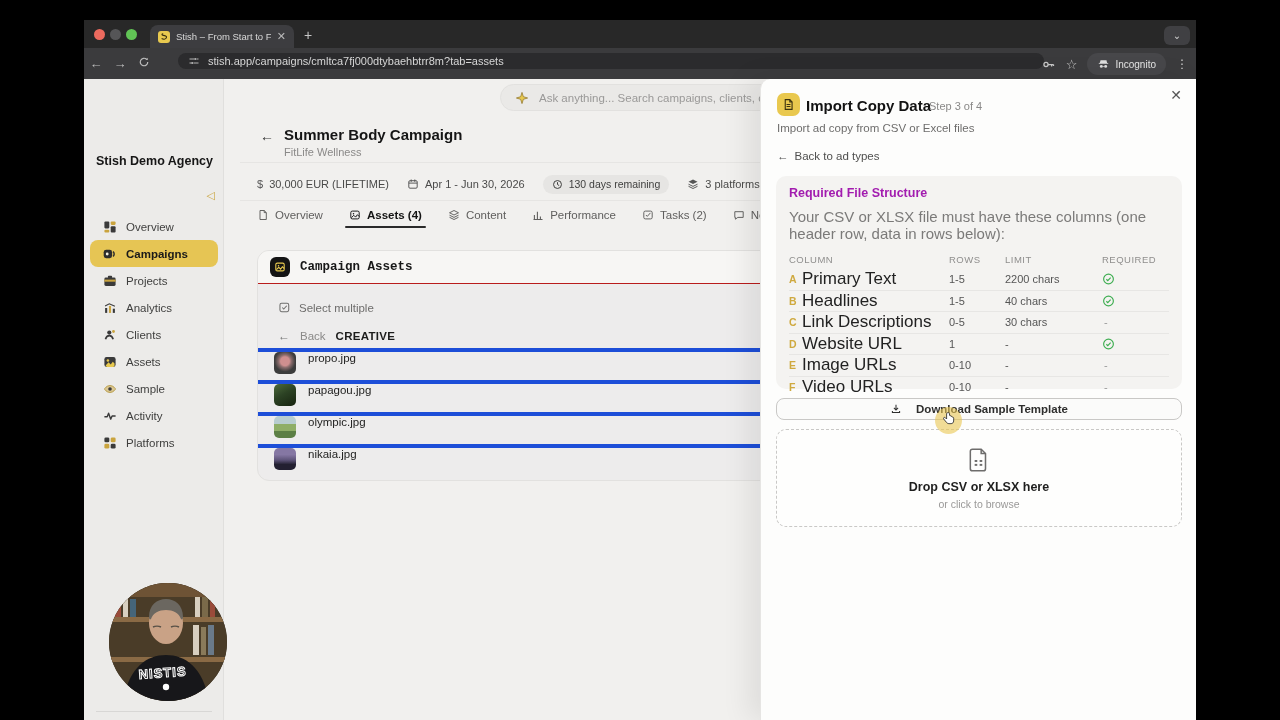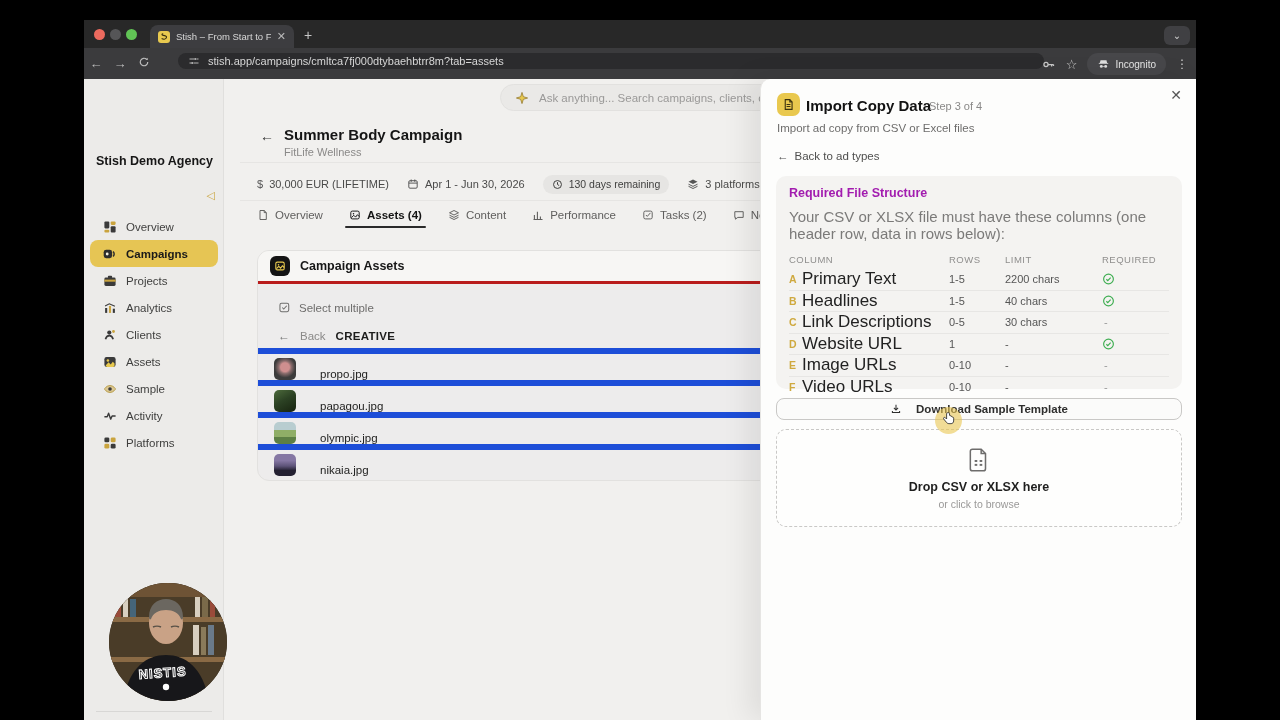--- a/index.html
+++ b/index.html
@@ -53,30 +53,30 @@
   .meta-row { position:absolute; left:173px; top:153px; height:22px; display:flex; align-items:center; gap:18px; }
   .meta-it { display:flex; align-items:center; gap:6px; font-size:11px; color:#4a4a49; }
   .meta-pill { background:#e6e5e3; border-radius:10px; height:19px; padding:0 9px; font-size:10.5px; color:#3f3f3e; }
   .tabs-row { position:absolute; left:173px; top:183px; height:23px; display:flex; gap:26px; }
   .tab-item { display:flex; align-items:center; gap:6px; font-size:11.5px; color:#5f5e5d; position:relative; }
   .tab-item.active { color:#141414; font-weight:bold; }
   .tab-item.active::after { content:""; position:absolute; left:-4px; right:-4px; bottom:-2px; height:2px; background:#2a2a2a; border-radius:1px; }
 
   
   .assets-card { position:absolute; left:173px; top:230px; width:600px; height:231px; border-radius:12px; background:#edecec; border:1px solid #e2e1df; overflow:hidden; }
-  .ac-header { height:33px; background:#f7f6f4; border-bottom:3px solid #b91c1c; display:flex; align-items:center; gap:10px; padding:0 12px; }
+  .ac-header { height:33px; background:#f7f6f4; border-bottom:1px solid #b91c1c; display:flex; align-items:center; gap:10px; padding:0 12px;font-family:Liberation Mono, monospace; }
   .ac-icon { width:20px; height:20px; border-radius:6px; background:#141414; display:flex; align-items:center; justify-content:center; }
   .ac-title { font-size:12.5px; font-weight:bold; color:#171717; }
   .ac-select { position:absolute; left:20px; top:50px; display:flex; align-items:center; gap:8px; font-size:11.5px; color:#6e6d6c; }
   .ac-nav { position:absolute; left:20px; top:78px; display:flex; align-items:center; gap:10px; }
   .ac-back-ar { font-size:12px; color:#777; }
   .ac-back { font-size:11.5px; color:#8a8988; }
   .ac-folder { font-size:11.5px; font-weight:bold; color:#1d1d1c; letter-spacing:.3px; }
   .ac-rows { position:absolute; left:0; top:97px; width:100%; }
-  .asset-row { height:32px; display:flex; align-items:flex-end; gap:24px; padding-left:16px; border-top:6px solid #1d4ed8; }
+  .asset-row { height:32px; display:flex; align-items:flex-start; gap:12px; padding-left:16px; border-top:4px solid #1d4ed8; }
   .thumb { width:22px; height:22px; border-radius:5px; flex:0 0 auto; }
   .th-propo { background:radial-gradient(circle at 50% 42%, #cf8f8f 0 26%, #8a6c6c 38%, #3c3c3c 62%); }
   .th-papagou { background:linear-gradient(150deg,#4d6b3c 0%,#2c4224 45%,#17230f 100%); }
   .th-olympic { background:linear-gradient(#b8cdd0 0 38%,#8fae67 38% 70%,#5c7f45 70% 100%); }
   .th-nikaia { background:linear-gradient(#8577a3 0 30%,#5d5378 55%,#232031 75% 100%); }
   .asset-name { font-size:11.5px; color:#232322; }
 
   
   .panel { position:absolute; left:676px; top:59px; width:436px; height:641px; background:#fdfdfc; border-left:1px solid #e6e5e3; border-top-left-radius:10px; box-shadow:-12px 0 28px rgba(0,0,0,.08); }
   .p-close { position:absolute; right:14px; top:8px; font-size:14px; color:#555; }

